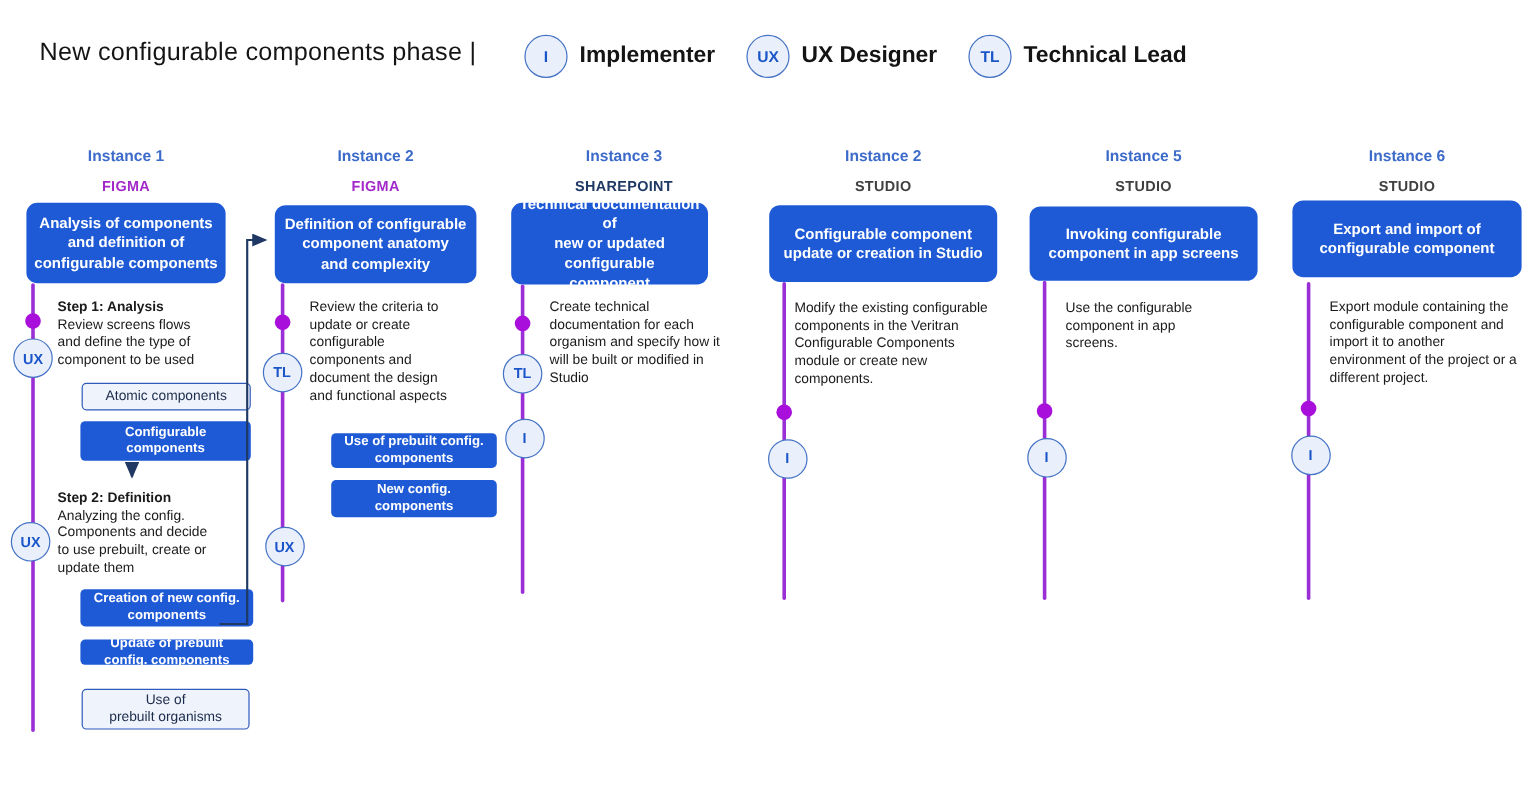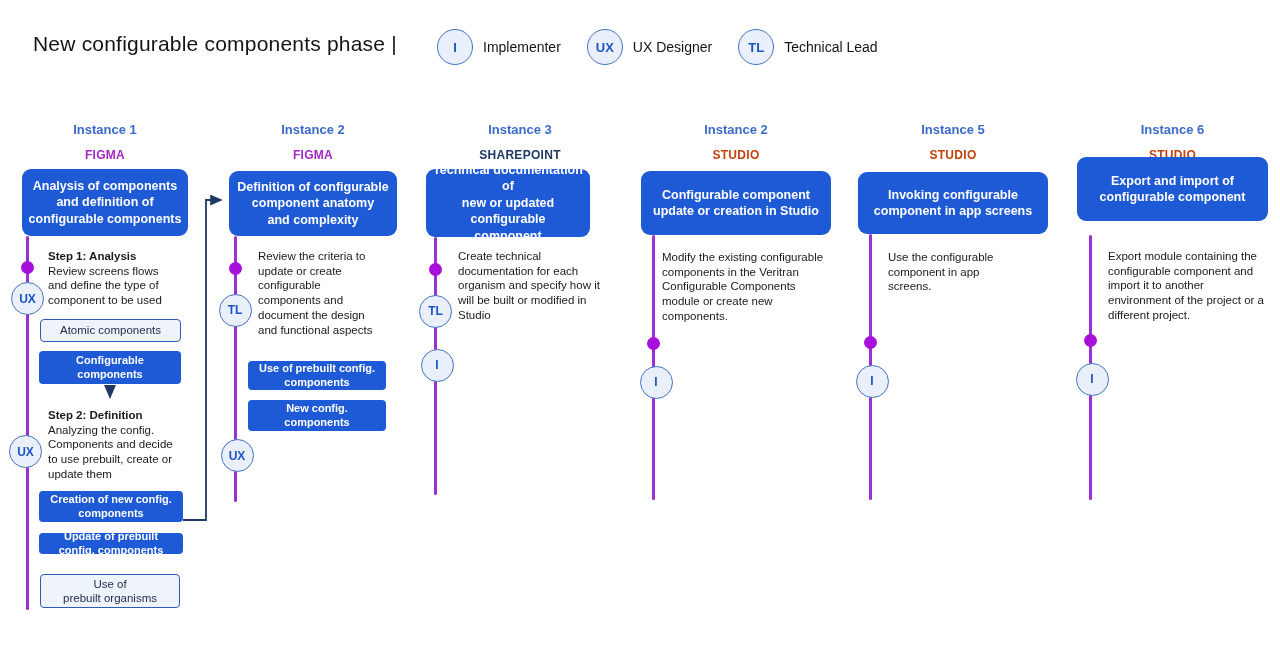--- a/index.html
+++ b/index.html
@@ -11,48 +11,48 @@
     position:absolute;left:33px;top:32px;font-size:21px;color:#141414;
     letter-spacing:.2px;
   }
   .legend{position:absolute;left:437px;top:29px;display:flex;align-items:center;gap:26px;}
   .legend-item{display:flex;align-items:center;gap:10px;}
   .legend-badge{
     width:36px;height:36px;border-radius:50%;background:#e9effb;border:1.5px solid #4472c4;
     color:#1b56c9;font-weight:bold;font-size:13px;display:flex;align-items:center;
     justify-content:center;box-sizing:border-box;
   }
-  .legend-label{font-size:14px;color:#141414;}
+  .legend-label{font-size:19px;color:#141414;font-weight:bold;}
   .col-header{
     position:absolute;top:122px;font-weight:bold;font-size:13px;color:#3d6bc9;text-align:center;
   }
   .tool{
     position:absolute;top:148px;font-weight:bold;font-size:12px;text-align:center;letter-spacing:.3px;
   }
   .tool-figma{color:#a228c9;}
   .tool-sharepoint{color:#1f3864;}
-  .tool-studio{color:#c2410c;}
+  .tool-studio{color:#404040;}
   .bluebox{
     position:absolute;background:#1e5ad5;color:#ffffff;font-weight:bold;font-size:12.5px;
     border-radius:9px;display:flex;align-items:center;justify-content:center;text-align:center;
     white-space:pre-line;line-height:1.32;padding:6px;box-sizing:border-box;
   }
   .vline{position:absolute;width:3px;background:#9a2fd6;border-radius:2px;}
   .dot{position:absolute;width:13px;height:13px;border-radius:50%;background:#a90fdb;}
   .badge{
     position:absolute;width:33px;height:33px;border-radius:50%;background:#e9effb;
     border:1.5px solid #4472c4;color:#1b56c9;font-weight:bold;font-size:12px;
     display:flex;align-items:center;justify-content:center;box-sizing:border-box;
   }
   .para{position:absolute;font-size:11.5px;color:#1a1a1a;line-height:1.28;}
   .step-title{font-weight:bold;}
   .subbox{
     position:absolute;border-radius:4px;font-size:11px;display:flex;align-items:center;
     justify-content:center;text-align:center;white-space:pre-line;line-height:1.25;
-    box-sizing:border-box;padding:2px 4px;
+    box-sizing:border-box;padding:2px 4px;margin-left:28px;
   }
   .subbox.blue{background:#1e5ad5;color:#fff;font-weight:bold;}
   .subbox.light{background:#eef3fc;border:1px solid #2e5bba;color:#1c2b4a;font-size:11.5px;}
   .overlay{position:absolute;left:0;top:0;pointer-events:none;}
 </style>
 </head>
 <body>
 
 <div class="canvas">
 
@@ -138,21 +138,21 @@
   <div class="tool tool-studio" style="left:858px;width:190px;">STUDIO</div>
   <div class="bluebox" style="left:858px;top:172px;width:190px;height:62px;">Invoking configurable
 component in app screens</div>
   <div class="vline" style="left:868.5px;top:234px;height:266px;"></div>
   <div class="dot" style="left:863.5px;top:336px;"></div>
   <div class="badge" style="left:855.5px;top:364.5px;">I</div>
   <div class="para" style="left:888px;top:250px;width:128px;">Use the configurable component in app screens.</div>
 
   <div class="col-header" style="left:1077px;width:191px;">Instance 6</div>
   <div class="tool tool-studio" style="left:1077px;width:191px;">STUDIO</div>
-  <div class="bluebox" style="left:1077px;top:157px;width:191px;height:64px;">Export and import of
+  <div class="bluebox" style="left:1077px;top:167px;width:191px;height:64px;">Export and import of
 configurable component</div>
   <div class="vline" style="left:1088.5px;top:235px;height:265px;"></div>
   <div class="dot" style="left:1083.5px;top:333.5px;"></div>
   <div class="badge" style="left:1075.5px;top:362.5px;">I</div>
   <div class="para" style="left:1108px;top:249px;width:160px;">Export module containing the configurable component and import it to another environment of the project or a different project.</div>
 
   <svg class="overlay" width="1280" height="669">
     <defs>
       <marker id="arrow-navy" markerWidth="8" markerHeight="8" refX="6" refY="3" orient="auto">
         <path d="M0,0 L7,3 L0,6 Z" fill="#1f3864"></path>

